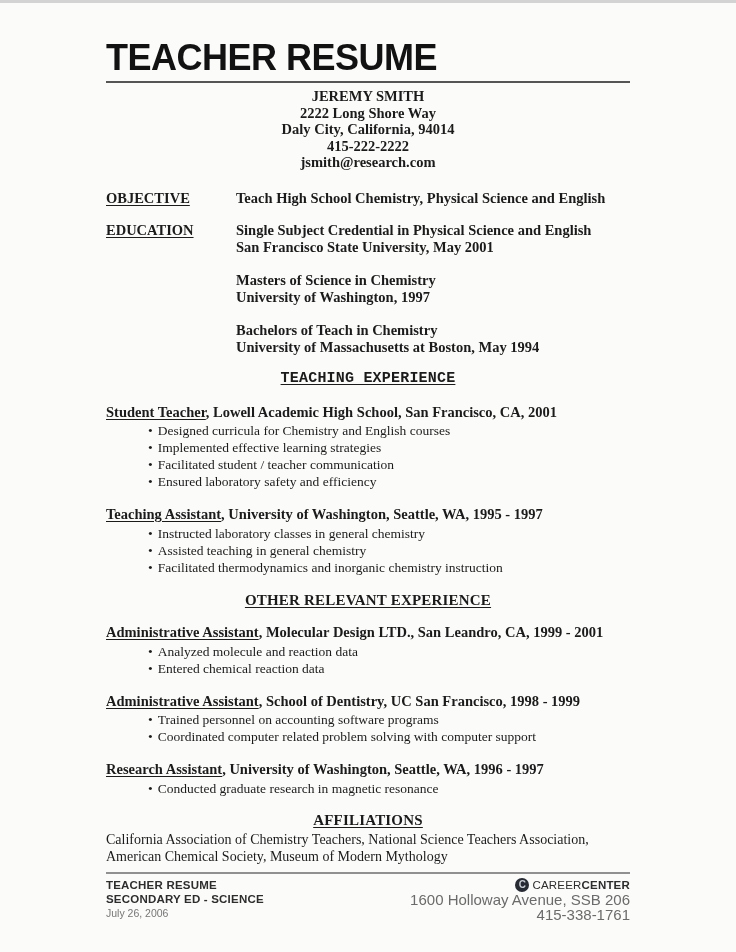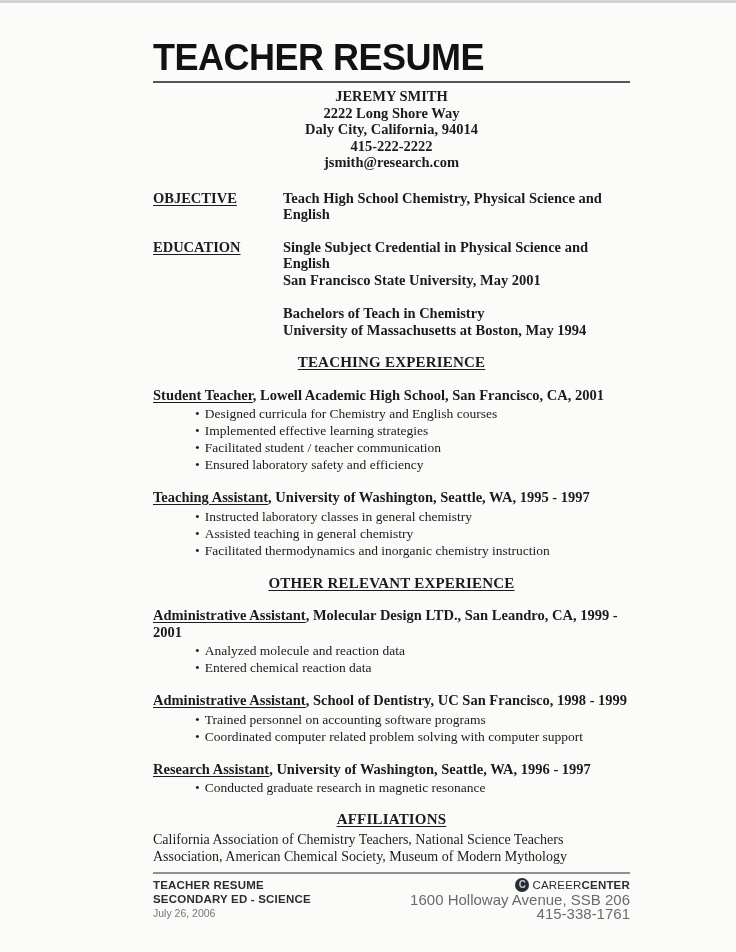--- a/index.html
+++ b/index.html
@@ -4,21 +4,21 @@
 <style>
   * { margin: 0; padding: 0; box-sizing: border-box; }
   html, body { width: 736px; height: 952px; }
   body {
     background: #fbfbfa;
     color: #1b1b1b;
     font-family: "Liberation Serif", serif;
     overflow: hidden;
   }
   .top-strip { height: 3px; background: #d3d3d3; }
-  .page { padding: 0 106px; margin-left: 47px; }
+  .page { padding: 0 106px; }
 
   
   .doc-title {
     padding-top: 37px;
     font-family: "Liberation Sans", sans-serif;
     font-weight: 700;
     font-size: 36px;
     line-height: 1.0;
     letter-spacing: -0.5px;
     color: #121212;
@@ -53,21 +53,21 @@
   
   .section-heading {
     text-align: center;
     font-weight: 700;
     font-size: 15px;
     line-height: 16.5px;
     text-decoration: underline;
     text-underline-offset: 2px;
     letter-spacing: 0.2px;
   }
-  .h-teaching { margin-top: 16px; }
+  .h-teaching { margin-top: 16px; font-family: Liberation Mono, monospace; }
   .h-other { margin-top: 16px; }
   .h-affiliations { margin-top: 15px; }
 
   
   .job { margin-top: 16px; }
   .job-line { font-weight: 700; font-size: 14.5px; line-height: 16.5px; }
   .job-title { text-decoration: underline; text-underline-offset: 2px; }
   .bullets { list-style: none; margin-top: 2px; padding-left: 42px; }
   .bullets li { font-size: 13.5px; line-height: 17px; font-weight: 400; }
   .bullets li::before { content: "\2022"; margin-right: 5px; }
@@ -143,20 +143,24 @@
   </div>
 
   <div class="label-row row-education">
     <div class="label-col">EDUCATION</div>
     <div class="content-col">
       <div class="edu-entry">
         <div>Single Subject Credential in Physical Science and English</div>
         <div>San Francisco State University, May 2001</div>
       </div>
       <div class="edu-entry">
+        <div>Masters of Science in Chemistry</div>
+        <div>University of Washington, 1997</div>
+      </div>
+      <div class="edu-entry">
         <div>Bachelors of Teach in Chemistry</div>
         <div>University of Massachusetts at Boston, May 1994</div>
       </div>
     </div>
   </div>
 
   <div class="section-heading h-teaching">TEACHING EXPERIENCE</div>
 
   <div class="job">
     <div class="job-line">

